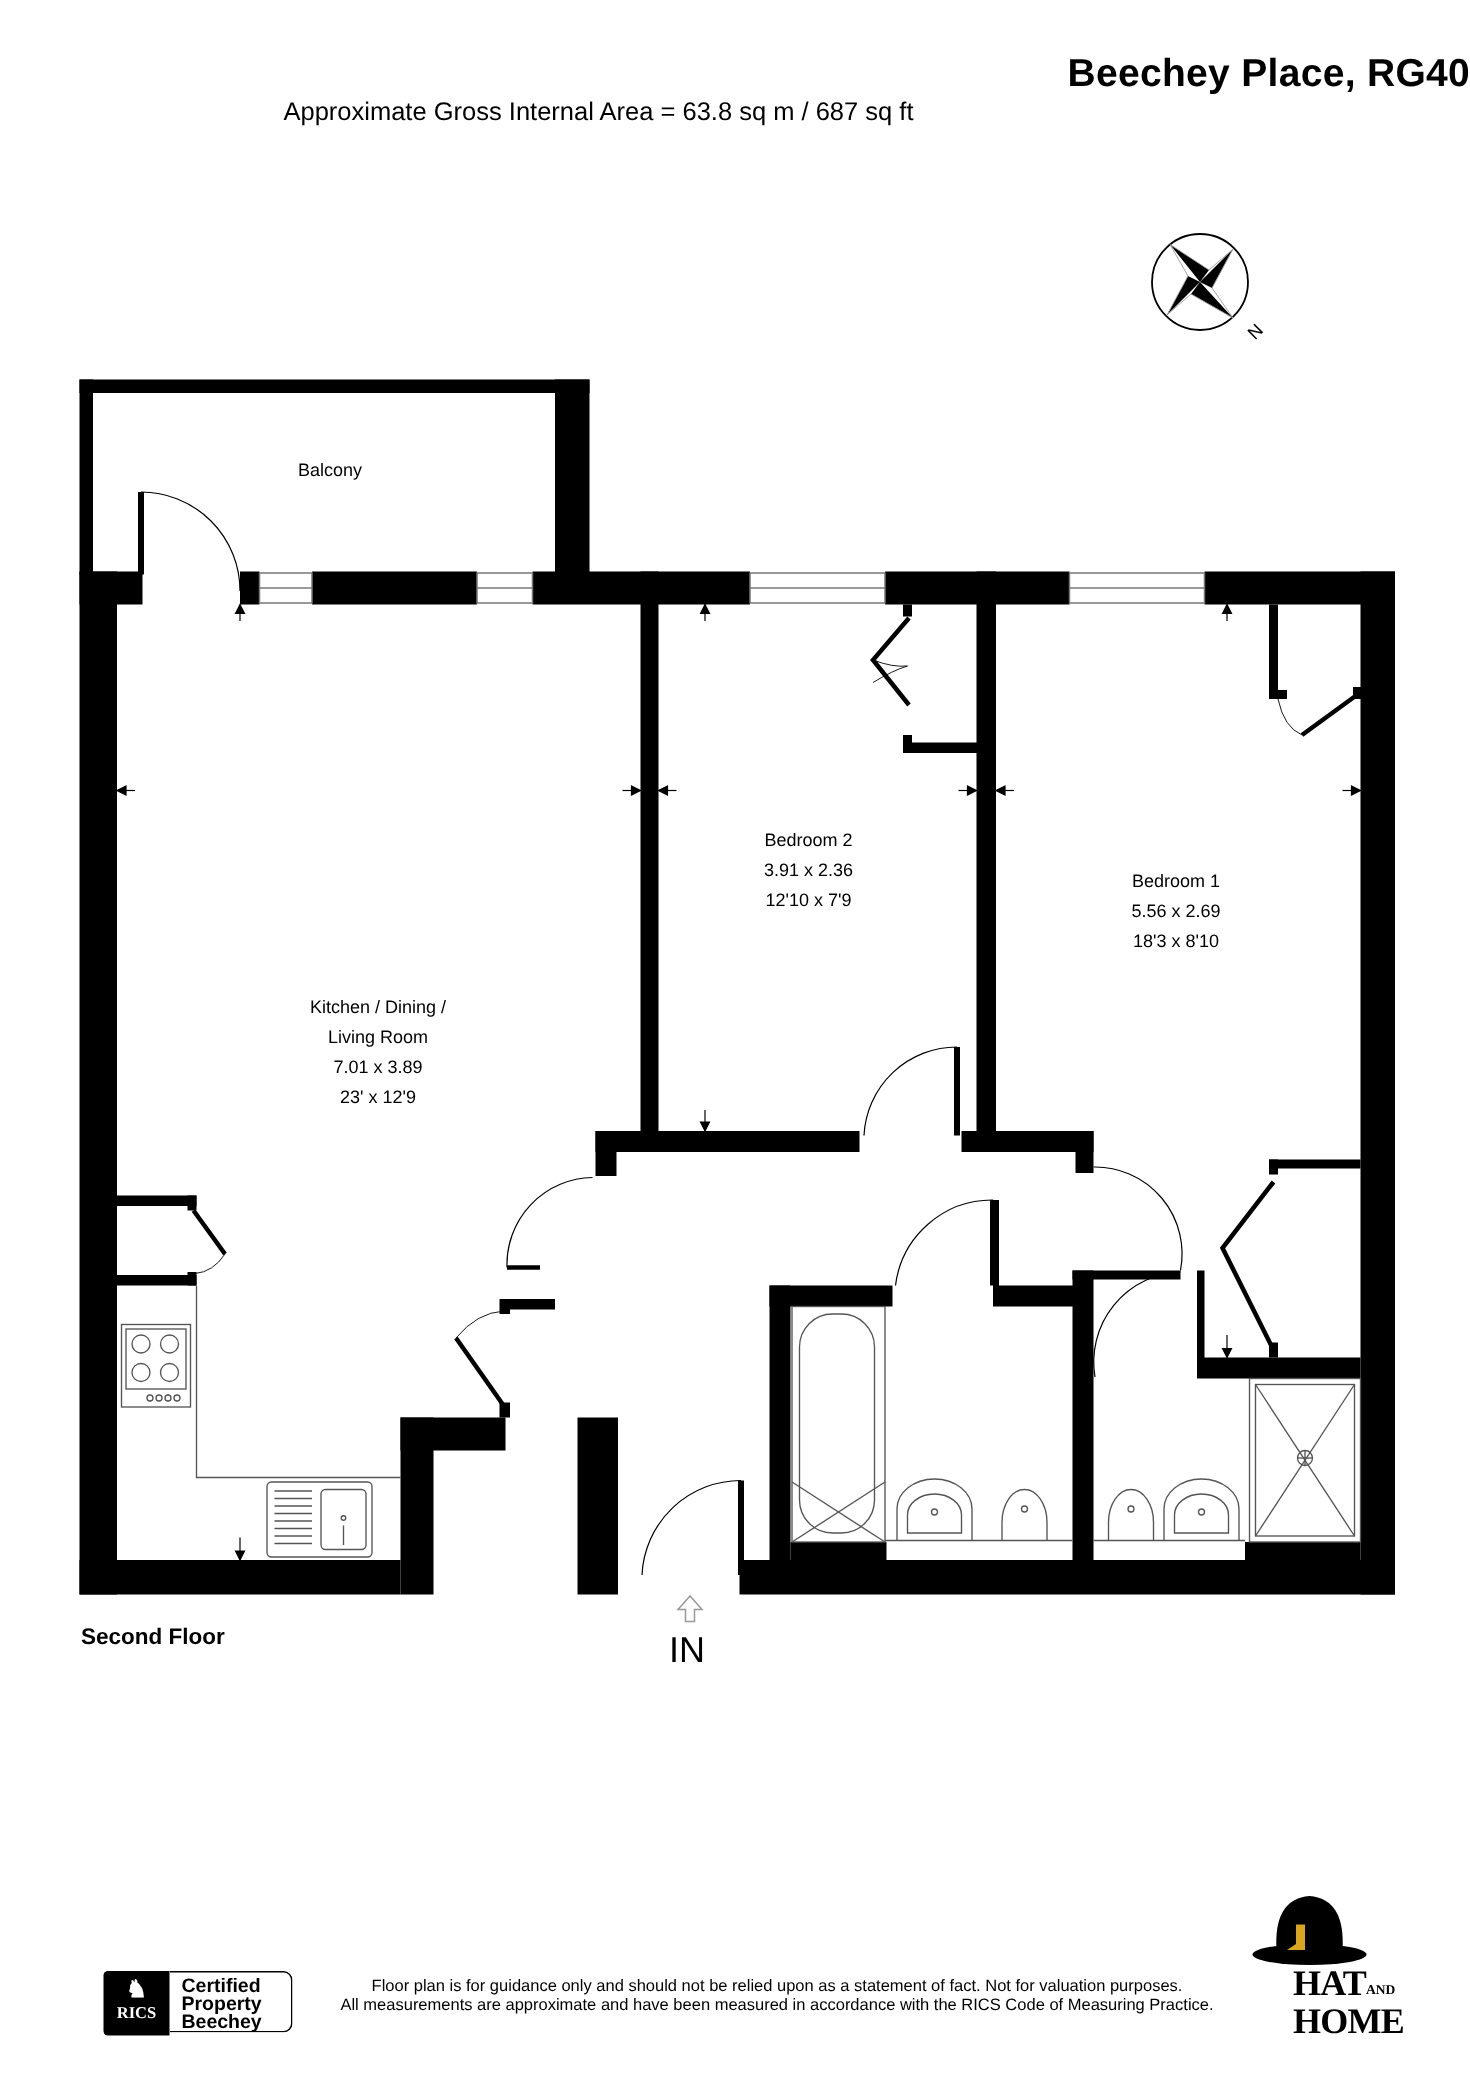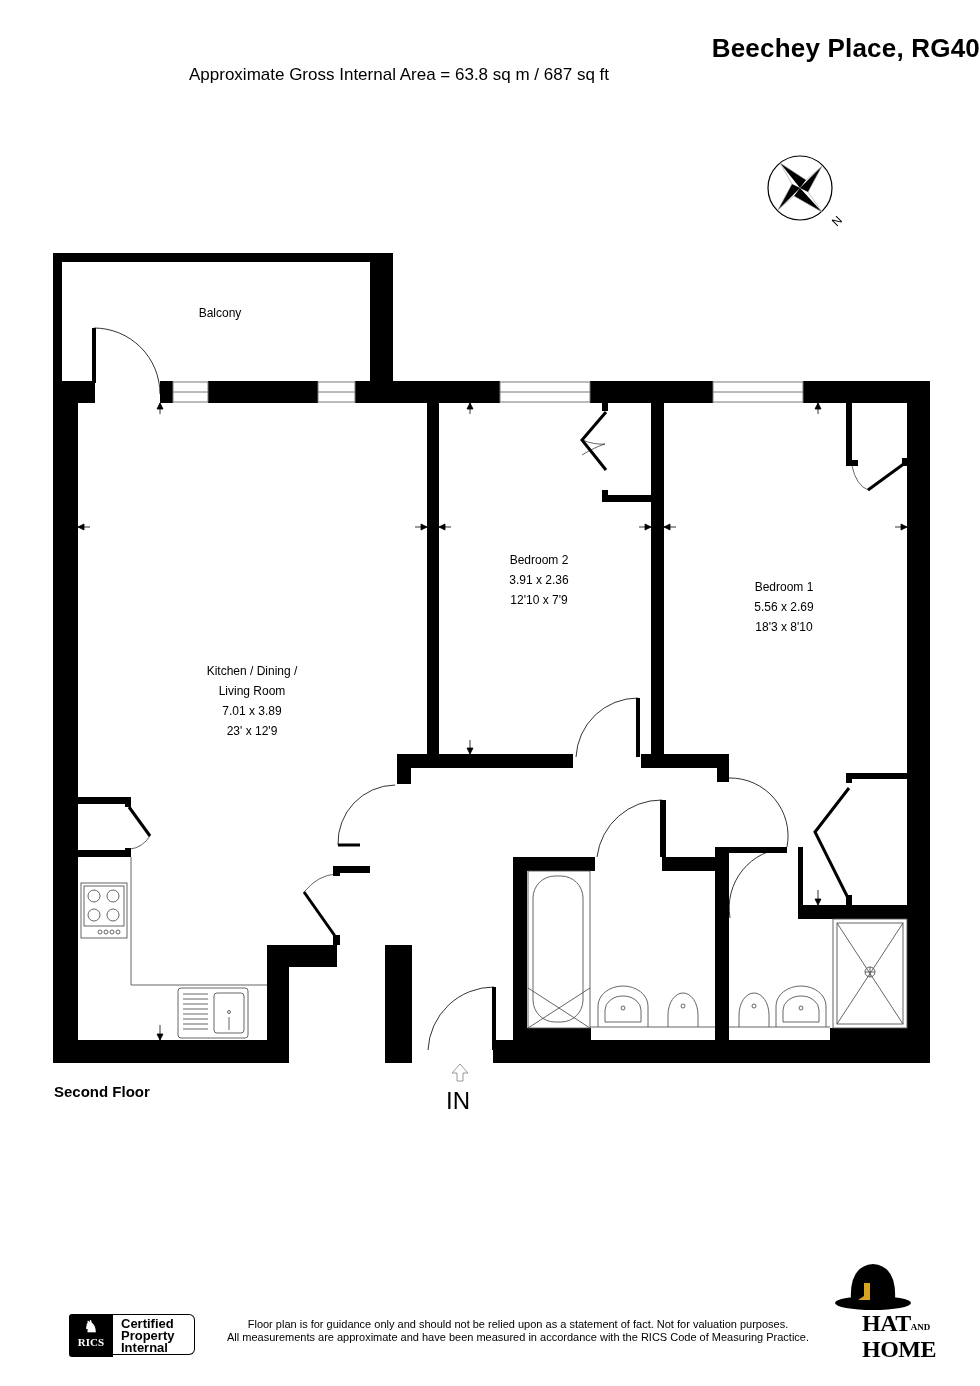--- a/index.html
+++ b/index.html
@@ -297,21 +297,21 @@
 <div class="in-label">IN</div>
 
 <div class="rics">
   <div class="rics-badge">
     <span class="lion">♞</span>
     <span>RICS</span>
   </div>
   <div class="rics-text">
     <div>Certified</div>
     <div>Property</div>
-    <div>Internal</div>
+    <div>Beechey</div>
   </div>
 </div>
 
 <div class="disclaimer">
   <div>Floor plan is for guidance only and should not be relied upon as a statement of fact. Not for valuation purposes.</div>
   <div>All measurements are approximate and have been measured in accordance with the RICS Code of Measuring Practice.</div>
 </div>
 
 <div class="brand">
   <div class="brand-text">

